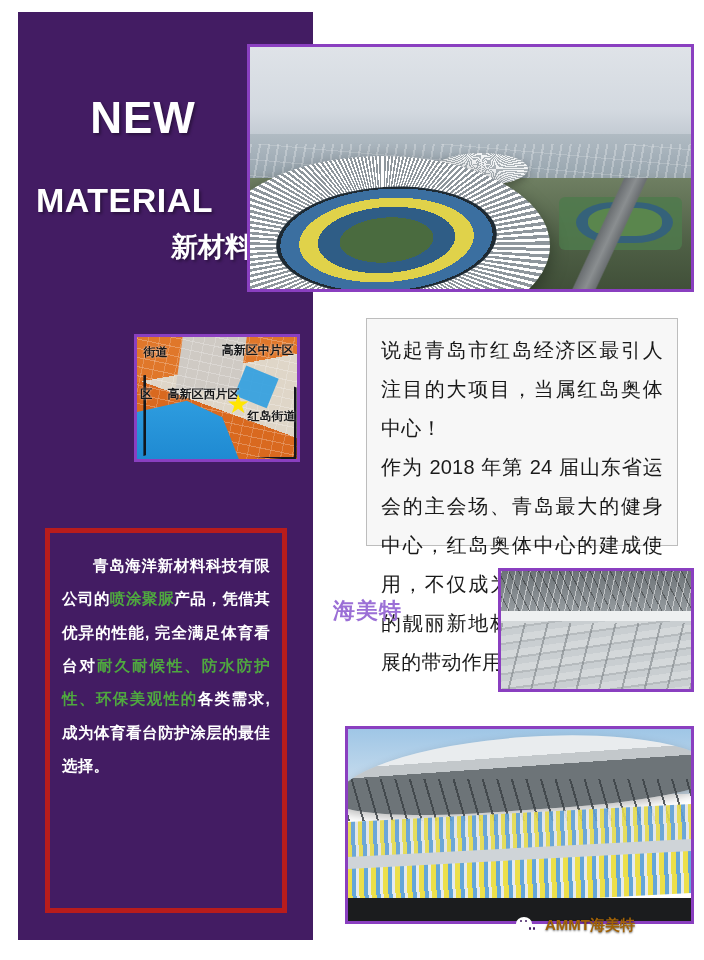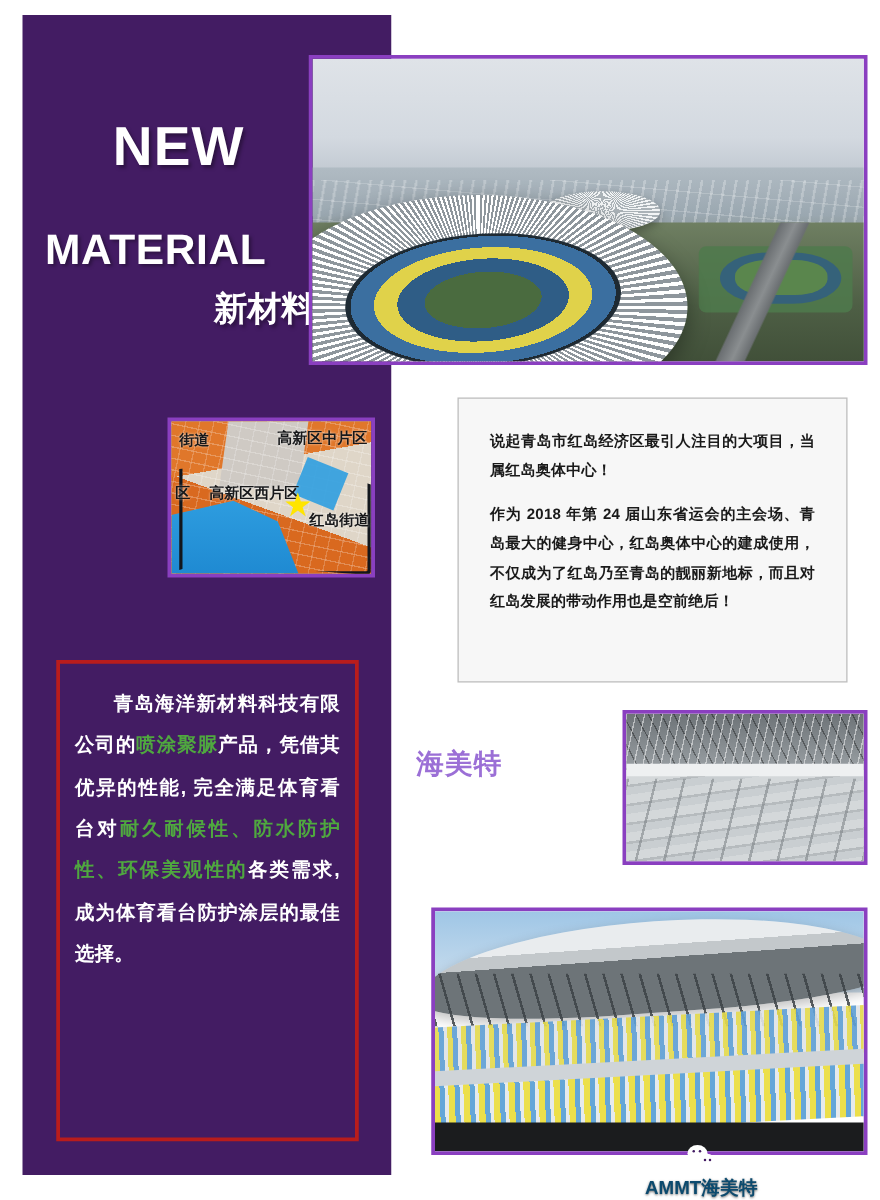--- a/index.html
+++ b/index.html
@@ -156,28 +156,28 @@
     transform:skewY(-3deg);}
   .int-floor{position:absolute;left:0;bottom:0;width:100%;height:12%;background:#1b1c1e;}
 
   
   .textbox{
     position:absolute;left:366px;top:318px;width:312px;height:228px;
     background:#f7f7f7;border:1px solid #bdbdbd;box-sizing:border-box;
     padding:12px 14px 0 14px;
   }
   .textbox p{
-    margin:11px;color:#1a1a1a;font-size:12px;line-height:1.95;
-    letter-spacing:.2px;text-align:justify;font-weight:bold;
+    margin:0;color:#1a1a1a;font-size:20px;line-height:1.95;
+    letter-spacing:.2px;text-align:justify;
   }
 
   
   .innerbox{
     position:absolute;left:45px;top:528px;width:242px;height:385px;
-    border:3px solid #b91c1c;box-sizing:border-box;
+    border:5px solid #b91c1c;box-sizing:border-box;
     padding:16px 12px 0 12px;
   }
   .innerbox p{
     margin:0;color:#ffffff;font-size:15.5px;font-weight:bold;
     line-height:2.15;letter-spacing:.2px;text-align:justify;text-indent:2em;
   }
   .hl{color:#4fa83f;}
 
   
   .brand{position:absolute;left:333px;top:586px;width:160px;}
@@ -187,23 +187,22 @@
     -webkit-background-clip:text;background-clip:text;color:transparent;
     display:inline-block;
   }
   .brand .cn{
     display:block;margin-top:10px;color:#9b6fd6;font-size:22px;font-weight:bold;letter-spacing:1px;
   }
 
   
   .footer-tag{
     position:absolute;left:516px;top:916px;display:flex;align-items:center;gap:7px;
-    color:#0c4a6e;font-size:15px;font-weight:bold;
+    color:#a16207;font-size:15px;font-weight:bold;
     text-shadow:0 1px 2px rgba(0,0,0,.6);
-    flex-direction:column;
   }
   .wechat{position:relative;width:22px;height:18px;flex:0 0 auto;}
   .wechat .b1{position:absolute;left:0;top:0;width:16px;height:13px;background:#fff;border-radius:50%;}
   .wechat .b2{position:absolute;right:0;bottom:0;width:13px;height:11px;background:#fff;border-radius:50%;}
   .wechat i{position:absolute;width:2.2px;height:2.2px;background:#431c63;border-radius:50%;}
   .wechat i:nth-child(3){left:3.5px;top:3.5px;}
   .wechat i:nth-child(4){left:8.5px;top:3.5px;}
   .wechat i:nth-child(5){right:7px;bottom:5px;}
   .wechat i:nth-child(6){right:3px;bottom:5px;}
 </style>

